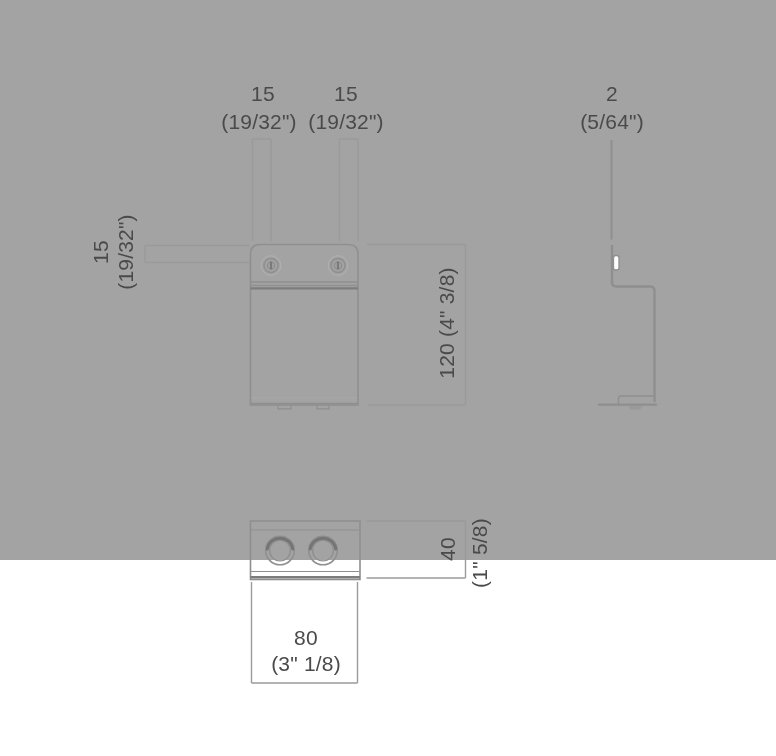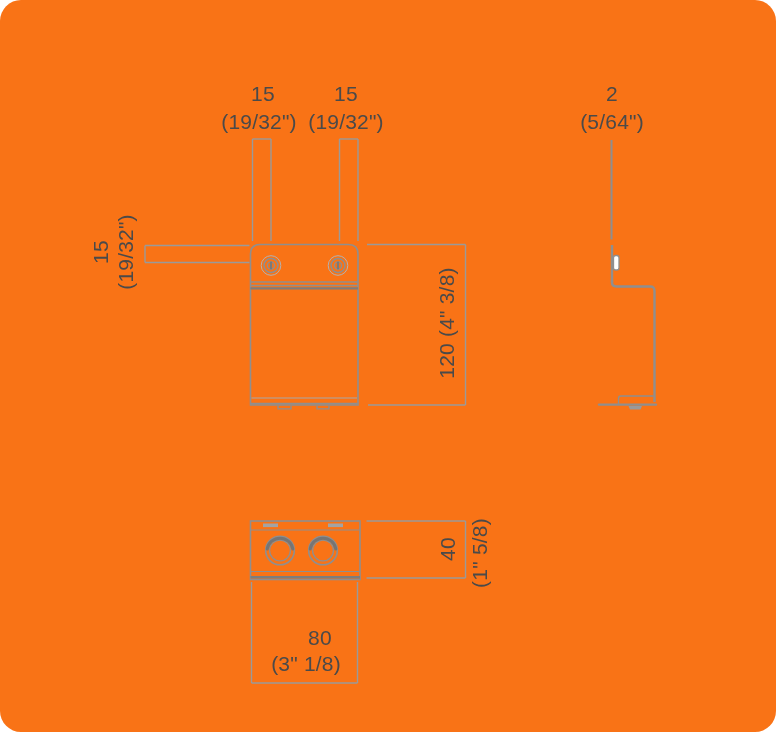--- a/index.html
+++ b/index.html
@@ -1,18 +1,18 @@
 <!DOCTYPE html>
 <html><head>
 <meta charset="utf-8">
 <style>
   * { margin:0; padding:0; box-sizing:border-box; }
   html,body { width:776px; height:756px; background:#ffffff;
     font-family:"Liberation Sans", sans-serif; overflow:hidden; }
-  .stage { position:relative; width:776px; height:732px; background:#f97316;border-radius:21px; }
+  .stage { position:relative; width:776px; height:560px; background:#a3a3a3; }
   svg.draw { position:absolute; left:0; top:0; display:block; }
   .lbl { position:absolute; color:#4a4a4a; font-size:21px; line-height:25px;
     white-space:nowrap; text-align:center; letter-spacing:0.2px;
     transform:translate(-50%,-50%); }
   .lbl.rot { transform:translate(-50%,-50%) rotate(-90deg); }
 </style>
 </head>
 <body>
 
 <div class="stage">
@@ -128,16 +128,16 @@
   </div>
 
   <div class="lbl rot" style="left:446px; top:323px;">120 (4" 3/8)</div>
 
   <div class="lbl" style="left:612px; top:93px;">2</div>
   <div class="lbl" style="left:612px; top:121px;">(5/64")</div>
 
   <div class="lbl rot" style="left:447px; top:549px;">40</div>
   <div class="lbl rot" style="left:479px; top:553px;">(1" 5/8)</div>
 
-  <div class="lbl" style="left:320px; top:637px;text-align:center;">80</div>
+  <div class="lbl" style="left:306px; top:637px;text-align:center;">80</div>
   <div class="lbl" style="left:306px; top:663px;">(3" 1/8)</div>
 
 </div>
 
 </body></html>

